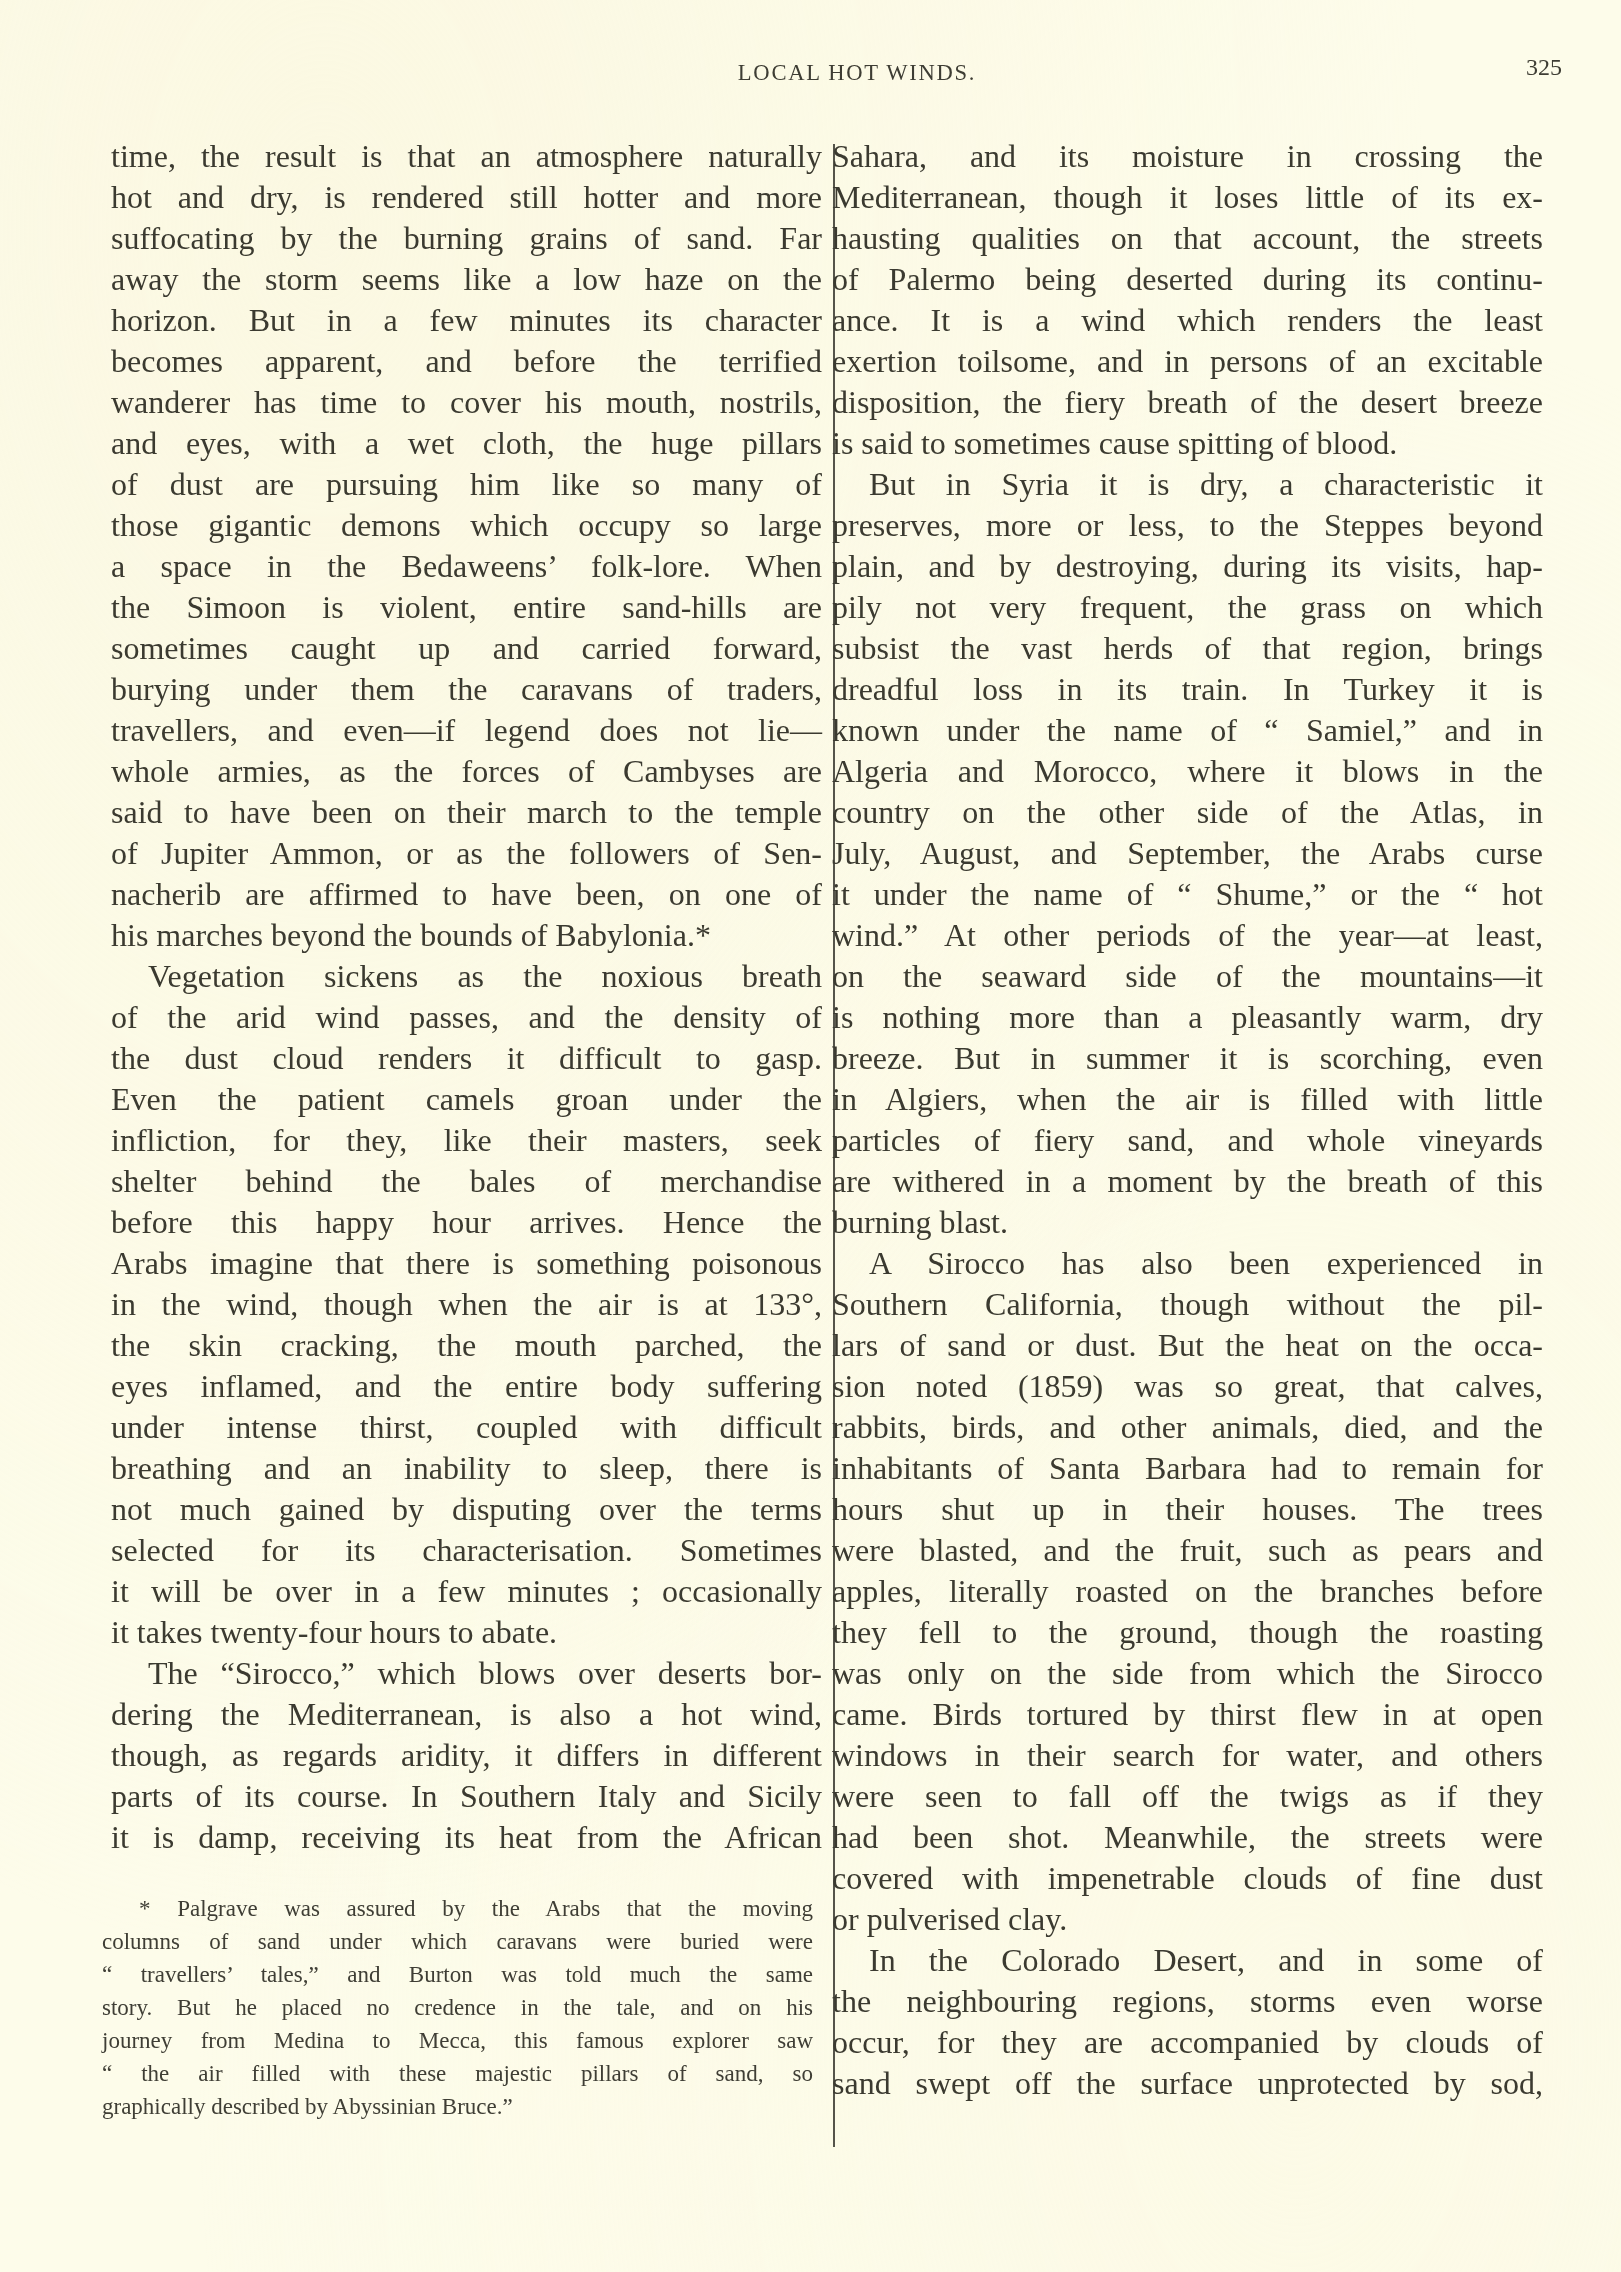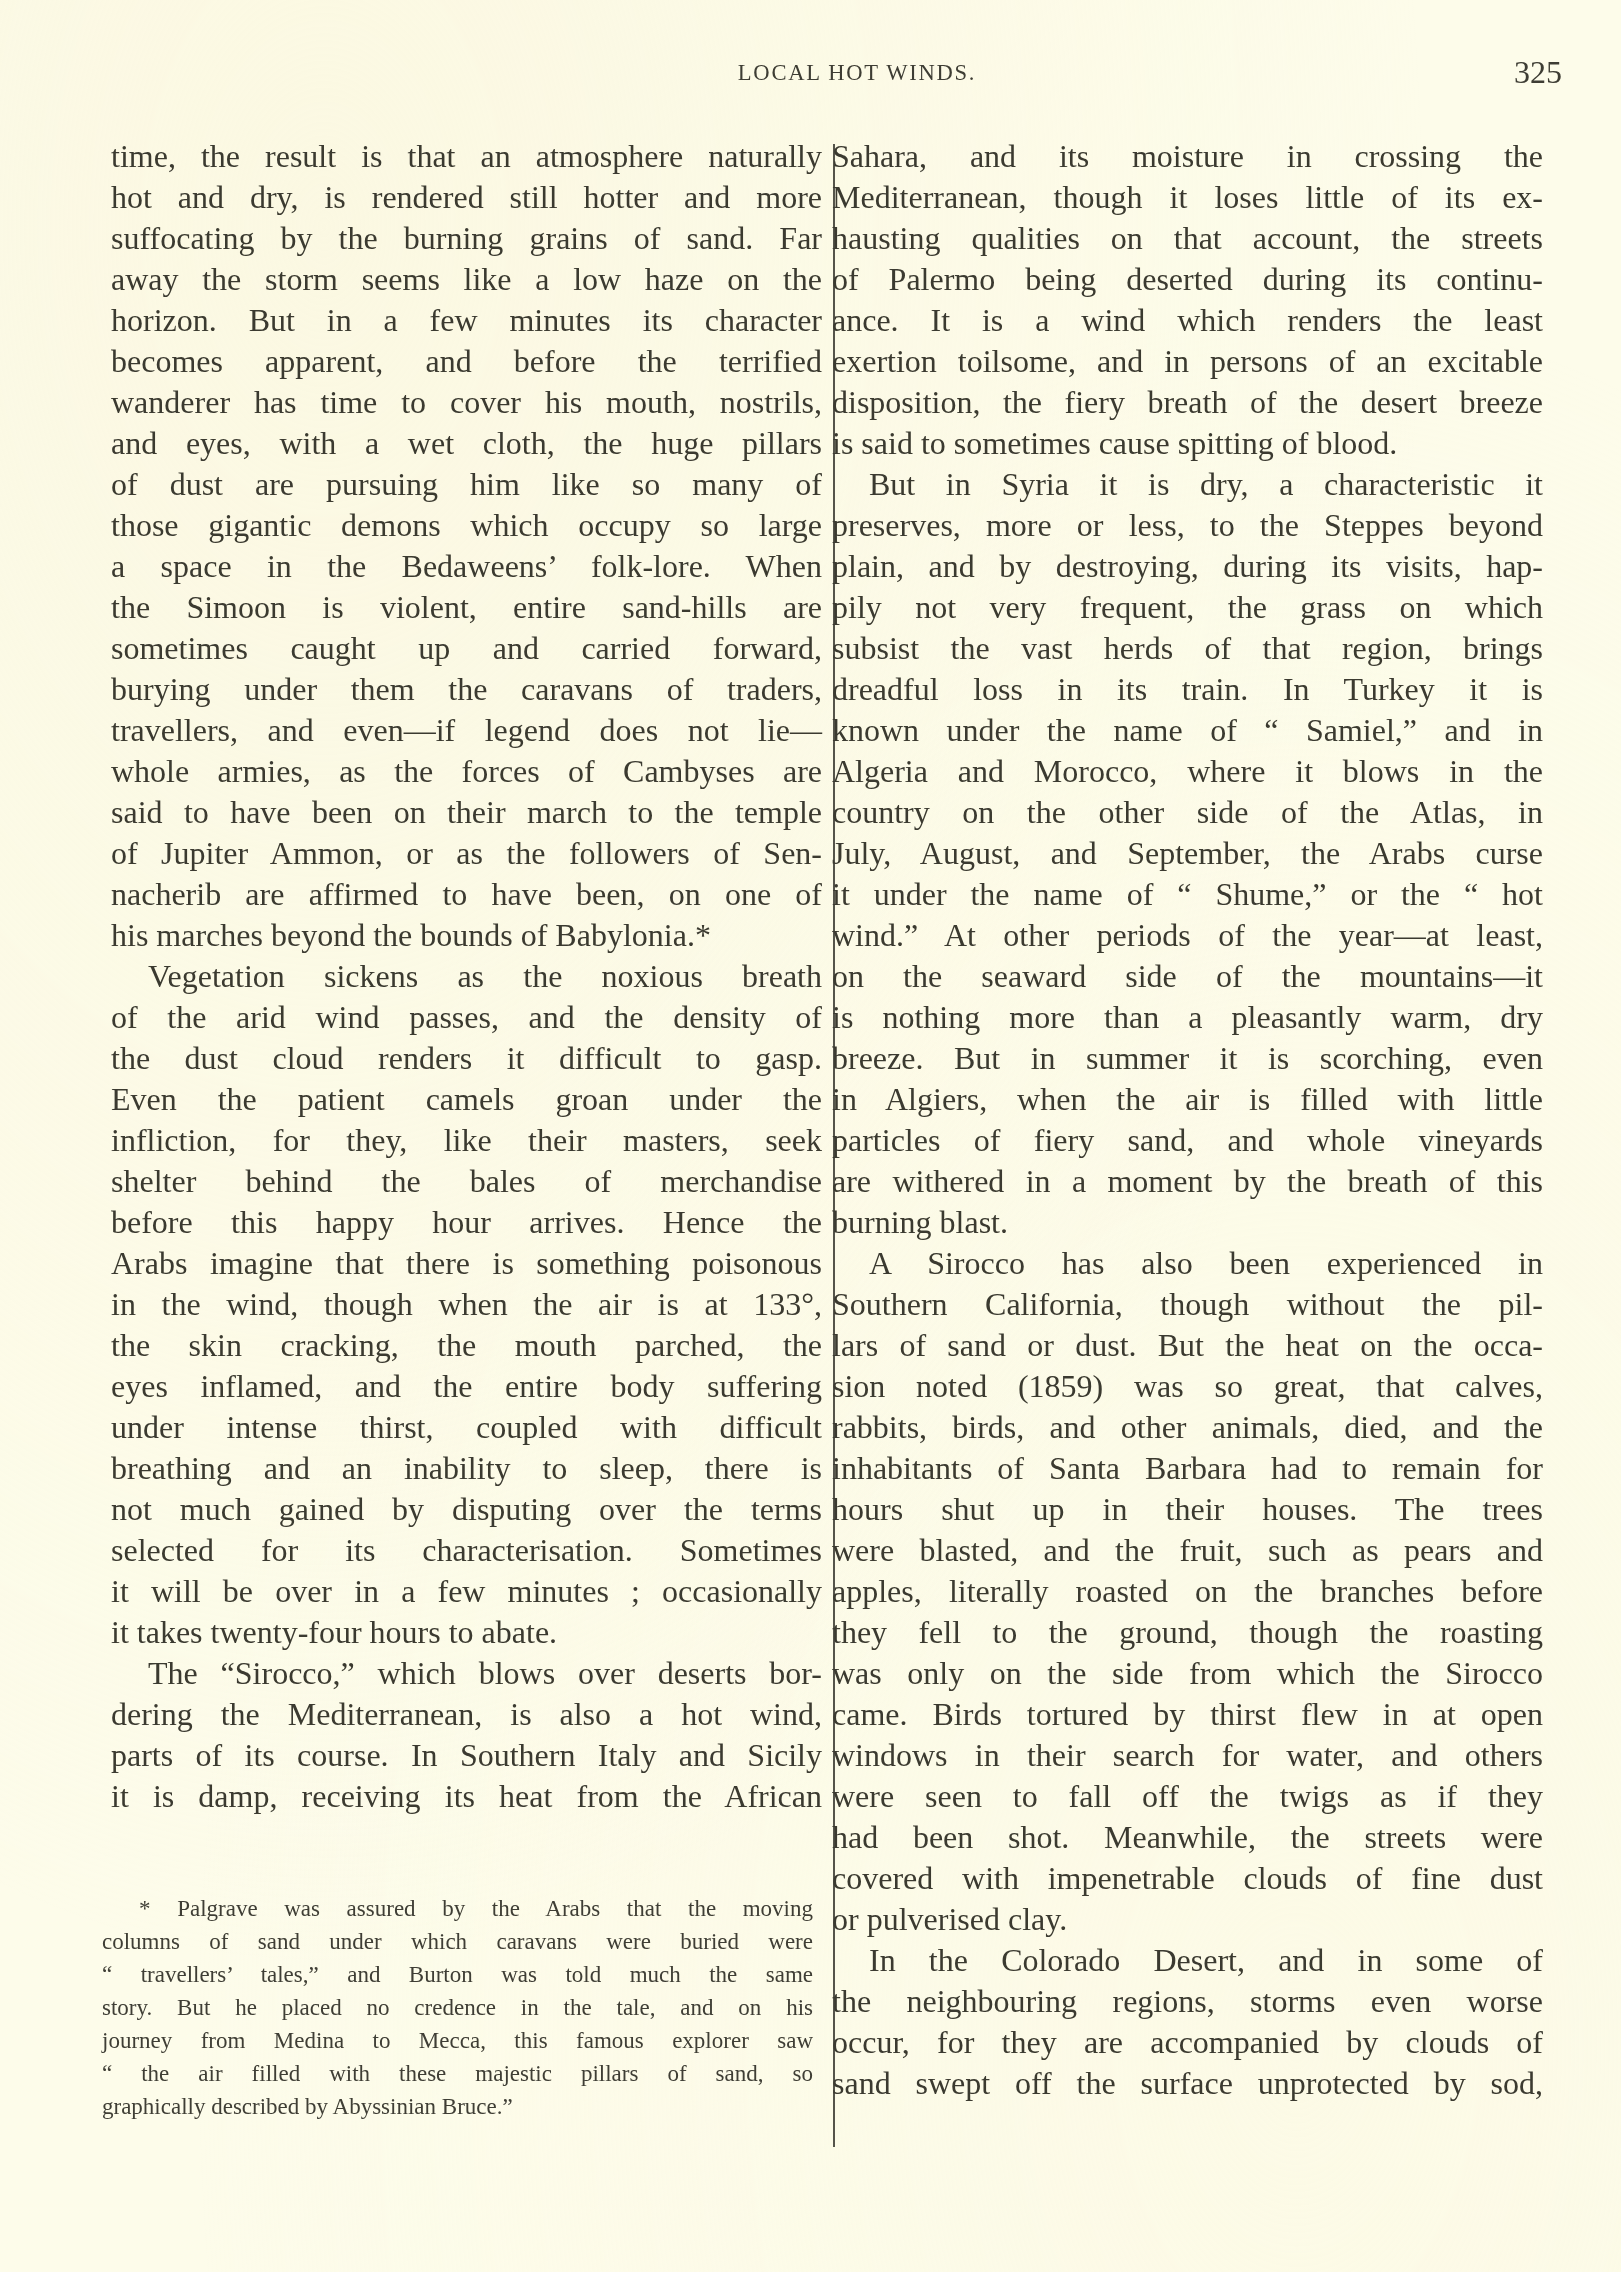--- a/index.html
+++ b/index.html
@@ -32,21 +32,21 @@
     text-align: center;
     font-size: 22.6px;
     letter-spacing: 1.7px;
     color: #3e3d34;
     margin-left: 46px;
   }
   .page-number {
     position: absolute;
     right: 60px;
     top: 1.7px;
-    font-size: 32px;
+    font-size: 24px;
     color: #3e3d34;
   }
   .column {
     position: absolute;
     top: 136px;
     width: 711px;
     font-size: 32px;
     line-height: 41px;
     text-align: justify;
     margin-left: 9px;
@@ -132,20 +132,21 @@
   <span class="line">the skin cracking, the mouth parched, the</span>
   <span class="line">eyes inflamed, and the entire body suffering</span>
   <span class="line">under intense thirst, coupled with difficult</span>
   <span class="line">breathing and an inability to sleep, there is</span>
   <span class="line">not much gained by disputing over the terms</span>
   <span class="line">selected for its characterisation.  Sometimes</span>
   <span class="line">it will be over in a few minutes ; occasionally</span>
   <span class="line last">it takes twenty-four hours to abate.</span>
   <span class="line indent">The “Sirocco,” which blows over deserts bor-</span>
   <span class="line">dering the Mediterranean, is also a hot wind,</span>
+  <span class="line">though, as regards aridity, it differs in different</span>
   <span class="line">parts of its course.  In Southern Italy and Sicily</span>
   <span class="line">it is damp, receiving its heat from the African</span>
 </div>
 
 <div class="footnote">
   <span class="line indent">* Palgrave was assured by the Arabs that the moving</span>
   <span class="line">columns of sand under which caravans were buried were</span>
   <span class="line">“ travellers’ tales,” and Burton was told much the same</span>
   <span class="line">story.  But he placed no credence in the tale, and on his</span>
   <span class="line">journey from Medina to Mecca, this famous explorer saw</span>

